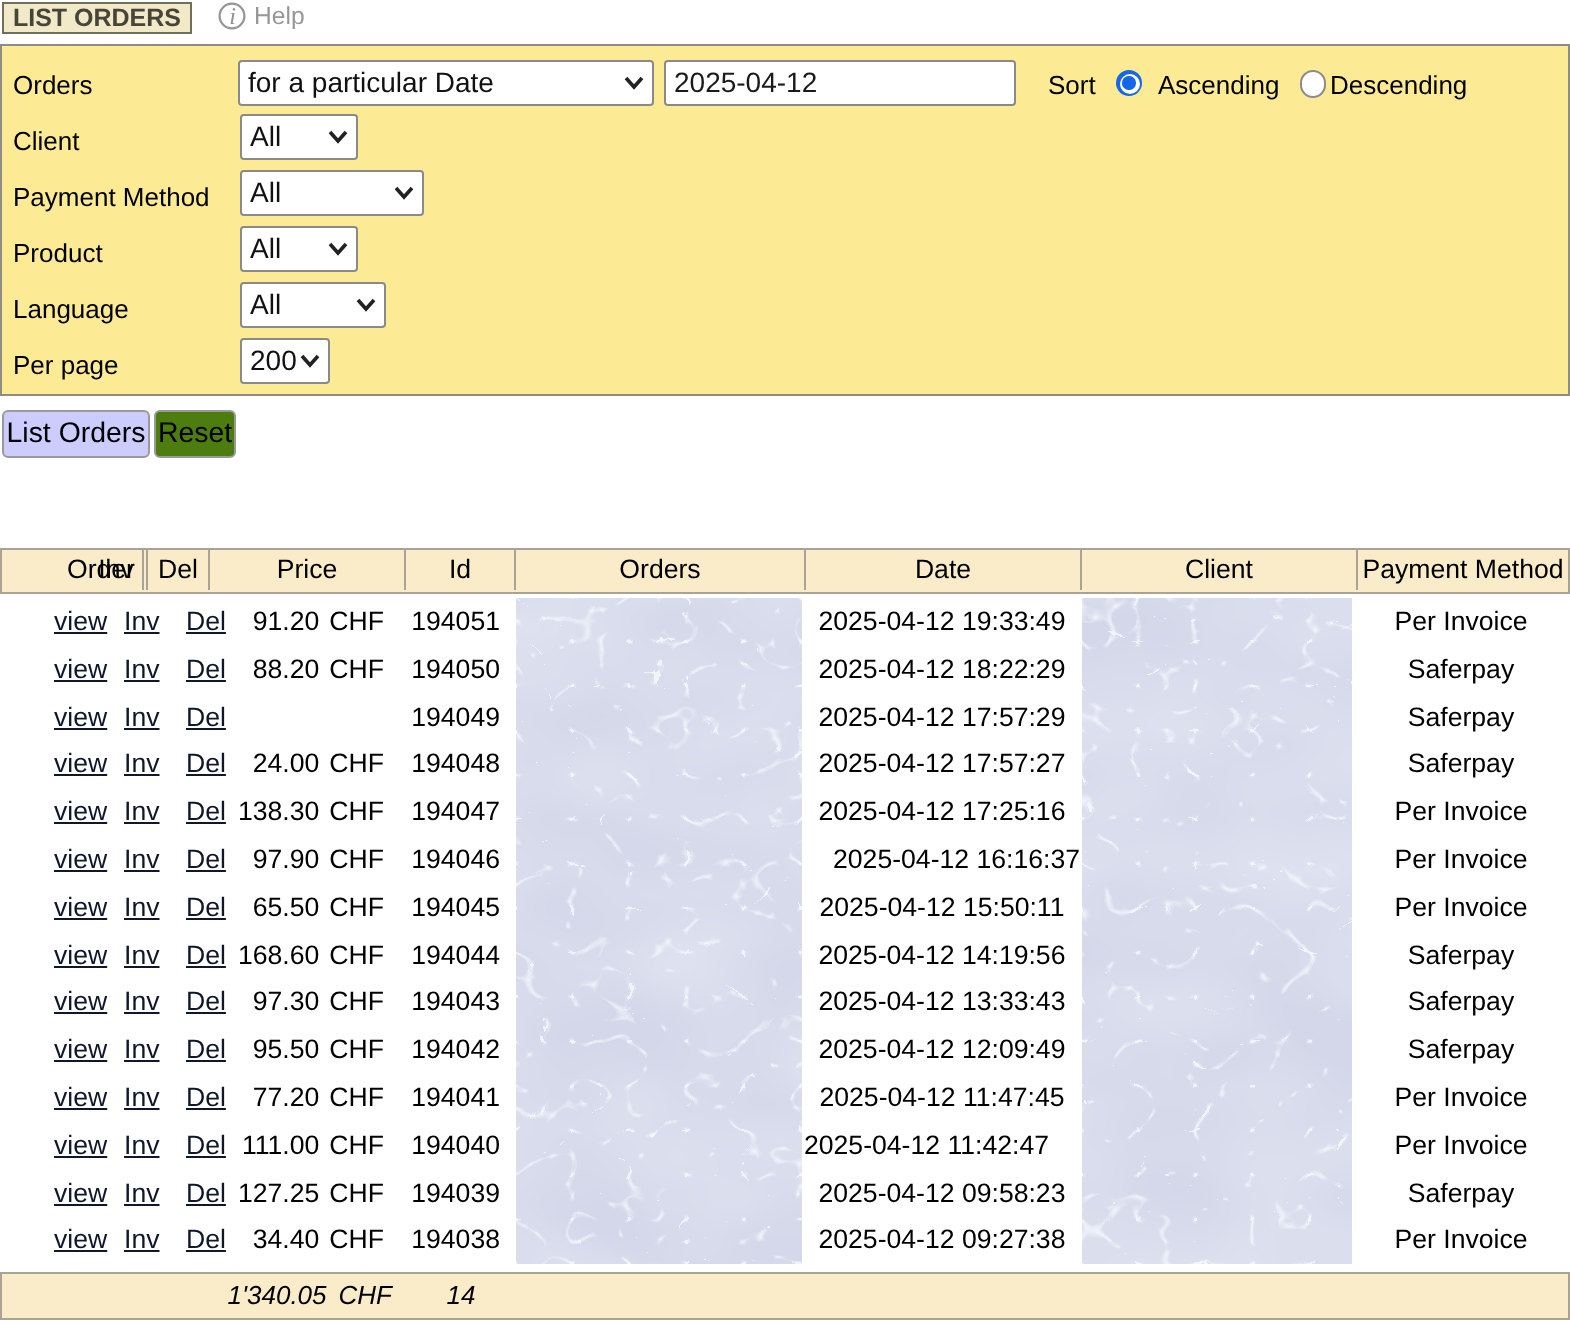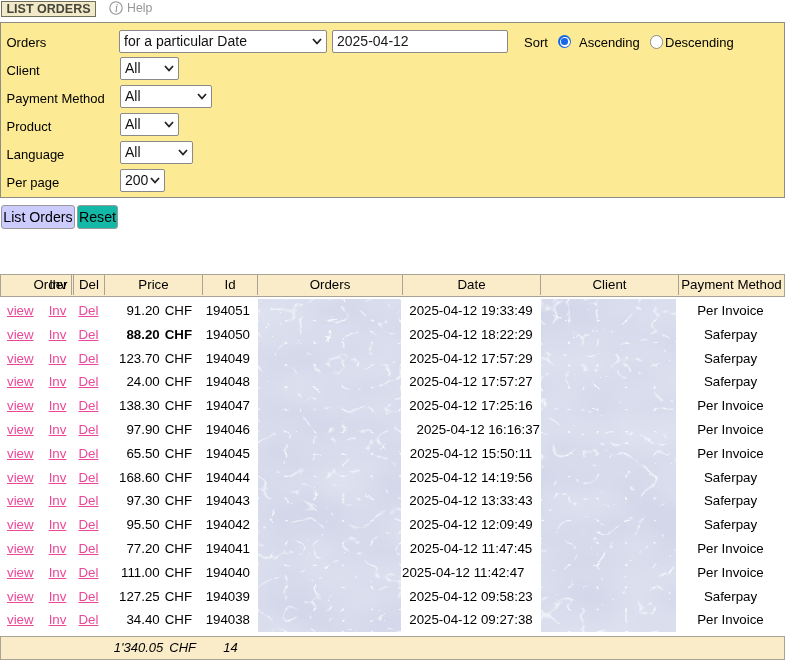--- a/index.html
+++ b/index.html
@@ -19,31 +19,31 @@
 
   .radio{position:absolute;border-radius:50%;}
   .radio.on{width:13.4px;height:13.4px;background:#1567e8;}
   .radio.on::before{content:"";position:absolute;left:1.6px;top:1.6px;width:10.2px;height:10.2px;border-radius:50%;background:#fff;}
   .radio.on::after{content:"";position:absolute;left:3.4px;top:3.4px;width:6.6px;height:6.6px;border-radius:50%;background:#1567e8;}
   .radio.off{border:1px solid #8b8b8b;background:#fff;width:11.6px;height:11.6px;}
 
   
   .btn{position:absolute;top:204.5px;height:22px;border:1px solid #9a9a9a;border-radius:3px;font-size:14.2px;color:#000;text-align:center;line-height:22px;}
   .btn1{left:1px;width:72px;background:#ccccfe;}
-  .btn2{left:77px;width:39px;background:#14b8a6;}
+  .btn2{left:77px;width:39px;background:#4d7c0f;}
 
   
   .thead{position:absolute;left:0;top:274px;width:783px;height:20.5px;background:#faecc9;border:1px solid #a9a396;}
   .thead .hc{position:absolute;top:0;height:20px;line-height:20px;text-align:center;font-size:13.3px;border-right:1px solid #a9a396;box-sizing:border-box;}
 
   
   .rows{position:absolute;left:0;top:299px;width:785px;}
   .row{position:relative;height:23.8px;width:785px;}
   .cell{position:absolute;top:0;height:23.8px;line-height:23.8px;font-size:13.3px;white-space:nowrap;}
-  a.lnk{color:#ec4899;text-decoration:underline;}
+  a.lnk{color:#0f172a;text-decoration:underline;margin-left:20px;}
 
   
   .sum{position:absolute;left:0;top:635.5px;width:783px;height:22px;background:#faecc9;border:1px solid #a9a396;font-style:italic;font-size:13px;line-height:22px;}
 
   .blur{position:absolute;background:#d3d7e9;overflow:hidden;}
 </style>
 </head>
 <body>
 
 <div class="module">LIST ORDERS</div>
@@ -122,30 +122,29 @@
   <div class="cell" style="left:73px;width:31px;text-align:center;"><a class="lnk">Del</a></div>
   <div class="cell" style="left:104px;width:88px;text-align:right;">91.20<span style="padding-left:5px">CHF</span></div>
   <div class="cell" style="left:202px;width:48px;text-align:right;">194051</div>
   <div class="cell" style="left:402px;width:138px;text-align:center;">2025-04-12 19:33:49</div>
   <div class="cell" style="left:678px;width:105px;text-align:center;">Per Invoice</div>
 </div>
 <div class="row">
   <div class="cell" style="left:7px;"><a class="lnk">view</a></div>
   <div class="cell" style="left:42px;width:31px;text-align:center;"><a class="lnk">Inv</a></div>
   <div class="cell" style="left:73px;width:31px;text-align:center;"><a class="lnk">Del</a></div>
-  <div class="cell" style="left:104px;width:88px;text-align:right;font-weight:bold;">88.20<span style="padding-left:5px">CHF</span></div>
+  <div class="cell" style="left:104px;width:88px;text-align:right;">88.20<span style="padding-left:5px">CHF</span></div>
   <div class="cell" style="left:202px;width:48px;text-align:right;">194050</div>
   <div class="cell" style="left:402px;width:138px;text-align:center;">2025-04-12 18:22:29</div>
   <div class="cell" style="left:678px;width:105px;text-align:center;">Saferpay</div>
 </div>
 <div class="row">
   <div class="cell" style="left:7px;"><a class="lnk">view</a></div>
   <div class="cell" style="left:42px;width:31px;text-align:center;"><a class="lnk">Inv</a></div>
   <div class="cell" style="left:73px;width:31px;text-align:center;"><a class="lnk">Del</a></div>
-  <div class="cell" style="left:104px;width:88px;text-align:right;">123.70<span style="padding-left:5px">CHF</span></div>
   <div class="cell" style="left:202px;width:48px;text-align:right;">194049</div>
   <div class="cell" style="left:402px;width:138px;text-align:center;">2025-04-12 17:57:29</div>
   <div class="cell" style="left:678px;width:105px;text-align:center;">Saferpay</div>
 </div>
 <div class="row">
   <div class="cell" style="left:7px;"><a class="lnk">view</a></div>
   <div class="cell" style="left:42px;width:31px;text-align:center;"><a class="lnk">Inv</a></div>
   <div class="cell" style="left:73px;width:31px;text-align:center;"><a class="lnk">Del</a></div>
   <div class="cell" style="left:104px;width:88px;text-align:right;">24.00<span style="padding-left:5px">CHF</span></div>
   <div class="cell" style="left:202px;width:48px;text-align:right;">194048</div>

